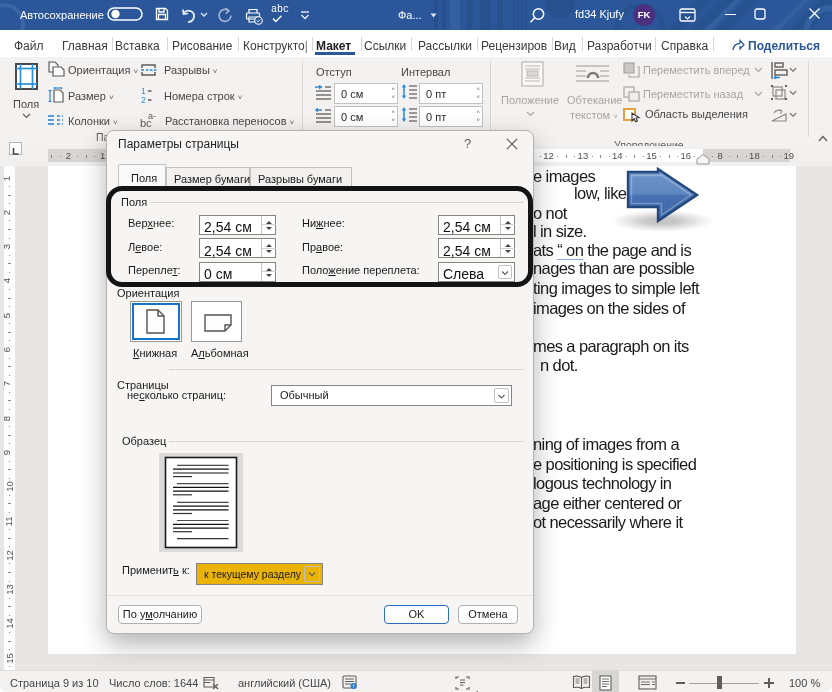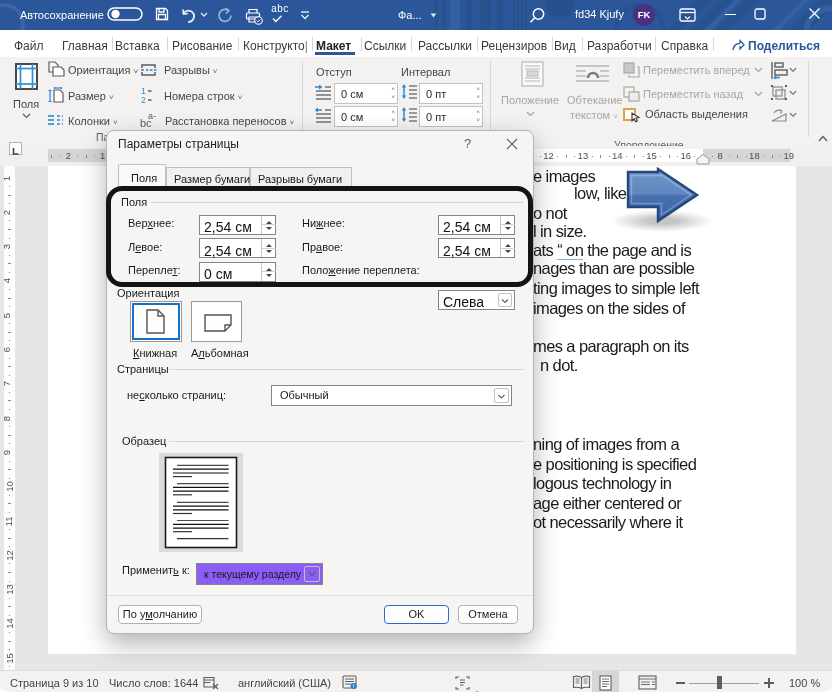--- a/index.html
+++ b/index.html
@@ -680,21 +680,21 @@
         <i class="dn"></i>
       </div>
     </div>
 <div class="field" style="left:92px;top:130.5px;">
       <span class="v">0 см</span>
       <div class="spin">
         <i class="up"></i>
         <i class="dn"></i>
       </div>
     </div>
-<div class="field" style="left:331px;top:130.5px;margin-top:28px;">
+<div class="field" style="left:331px;top:130.5px;">
       <span class="v">Слева</span>
 <div class="abs" style="right:2px;top:2px;width:14px;height:14px;border:1px solid #c3c1bf;border-radius:2px;">
 <svg width="12" height="12" viewBox="0 0 12 12">
           <path d="M3 4.5 l3 3 3-3" fill="none" stroke="#5f5d5b" stroke-width="1.1"></path>
         </svg></div>
     </div>
 <div id="blackrect" style="left:-1px;top:55px;width:427px;height:101px;"></div>
 <span class="lab" style="left:10px;top:156px;">Ориентация</span>
 <div class="abs" style="left:22.5px;top:170px;width:52px;height:41px;background:#fff;border:1px solid #9a9896;">
       <div class="abs" style="left:1px;top:1px;width:48px;height:37px;border:2.5px solid #1373c6;"></div>
@@ -703,21 +703,21 @@
 <path d="M1 1 h11 l6 6 v17 h-17 z" fill="#fdfdfd" stroke="#55534f" stroke-width="1.4"></path>
 <path d="M12 1 v6 h6" fill="none" stroke="#55534f" stroke-width="1.4"></path>
     </svg>
 <div class="abs" style="left:84px;top:170px;width:51px;height:41px;background:#fff;border:1px solid #9a9896;"></div>
 <svg class="abs" style="left:97px;top:183px;" width="28" height="18" viewBox="0 0 28 18">
 <path d="M1 1 h26 v10 l-6 6 h-20 z" fill="#fdfdfd" stroke="#55534f" stroke-width="1.4"></path>
 <path d="M27 11 h-6 v6" fill="none" stroke="#55534f" stroke-width="1.4"></path>
     </svg>
 <span class="lab" style="left:26px;top:216px;"><u>К</u>нижная</span>
 <span class="lab" style="left:84px;top:216px;">А<u>л</u>ьбомная</span>
-<span class="lab" style="left:10px;top:232px;">Страницы</span>
+<span class="lab" style="left:10px;top:248px;">Страницы</span>
 <div class="gline" style="left:62px;top:238px;width:355px;"></div>
 <span class="lab" style="left:20px;top:258px;">не<u>с</u>колько страниц:</span>
 <div class="abs" style="left:164px;top:253.5px;width:241px;height:21px;background:#fff;border:1px solid #868481;">
 <span class="lab" style="left:8px;top:3px;">Обычный</span>
 <div class="abs" style="right:2px;top:2px;width:15px;height:15px;border:1px solid #c3c1bf;border-radius:2px;">
 <svg width="13" height="13" viewBox="0 0 13 13">
           <path d="M3.5 5 l3 3 3-3" fill="none" stroke="#5f5d5b" stroke-width="1.1"></path>
         </svg></div>
     </div>
 <span class="lab" style="left:15px;top:304px;">Образец</span>
@@ -737,21 +737,21 @@
       <line x1="14" y1="53.099999999999994" x2="69.8" y2="53.099999999999994" stroke="#111" stroke-width="1.2"></line>
       <line x1="14" y1="56.9" x2="69.5" y2="56.9" stroke="#111" stroke-width="1.2"></line>
       <line x1="14" y1="60.5" x2="33" y2="60.5" stroke="#333" stroke-width="1.2"></line>
       <line x1="18" y1="67.5" x2="69.5" y2="67.5" stroke="#4a4a4a" stroke-width="1.2"></line>
       <line x1="14" y1="71.3" x2="69.8" y2="71.3" stroke="#111" stroke-width="1.2"></line>
       <line x1="14" y1="75.1" x2="69.5" y2="75.1" stroke="#111" stroke-width="1.2"></line>
       <line x1="14" y1="78.7" x2="33" y2="78.7" stroke="#333" stroke-width="1.2"></line>
       <line x1="18" y1="85.7" x2="69.5" y2="85.7" stroke="#333" stroke-width="1.2"></line>
     </svg>
 <span class="lab" style="left:15px;top:433px;">Применит<u>ь</u> к:</span>
-<div class="abs" style="left:89px;top:431.5px;width:127px;height:22px;background:#8b5cf6;border:1px solid #868481;">
+<div class="abs" style="left:89px;top:431.5px;width:127px;height:22px;background:#eab308;border:1px solid #868481;">
 <span class="lab" style="left:7px;top:4.5px;font-size:10.5px;">к текущему разделу</span>
 <div class="abs" style="right:2px;top:2px;width:16px;height:16px;border:1px solid #c3c1bf;border-radius:2px;">
 <svg width="14" height="14" viewBox="0 0 14 14">
           <path d="M4 5.5 l3 3 3-3" fill="none" stroke="#5f5d5b" stroke-width="1.1"></path>
         </svg></div>
     </div>
 <div class="gline" style="left:0px;top:464px;width:426px;background:#e3e1df;"></div>
 <div class="btn" style="left:11px;top:474px;width:84px;line-height:17px;">По у<u>м</u>олчанию</div>
 <div class="btn" style="left:277px;top:474px;width:65px;line-height:16px;border:1.5px solid #2a6dc4;">OK</div>
 <div class="btn" style="left:351px;top:474px;width:60px;line-height:17px;">Отмена</div>

